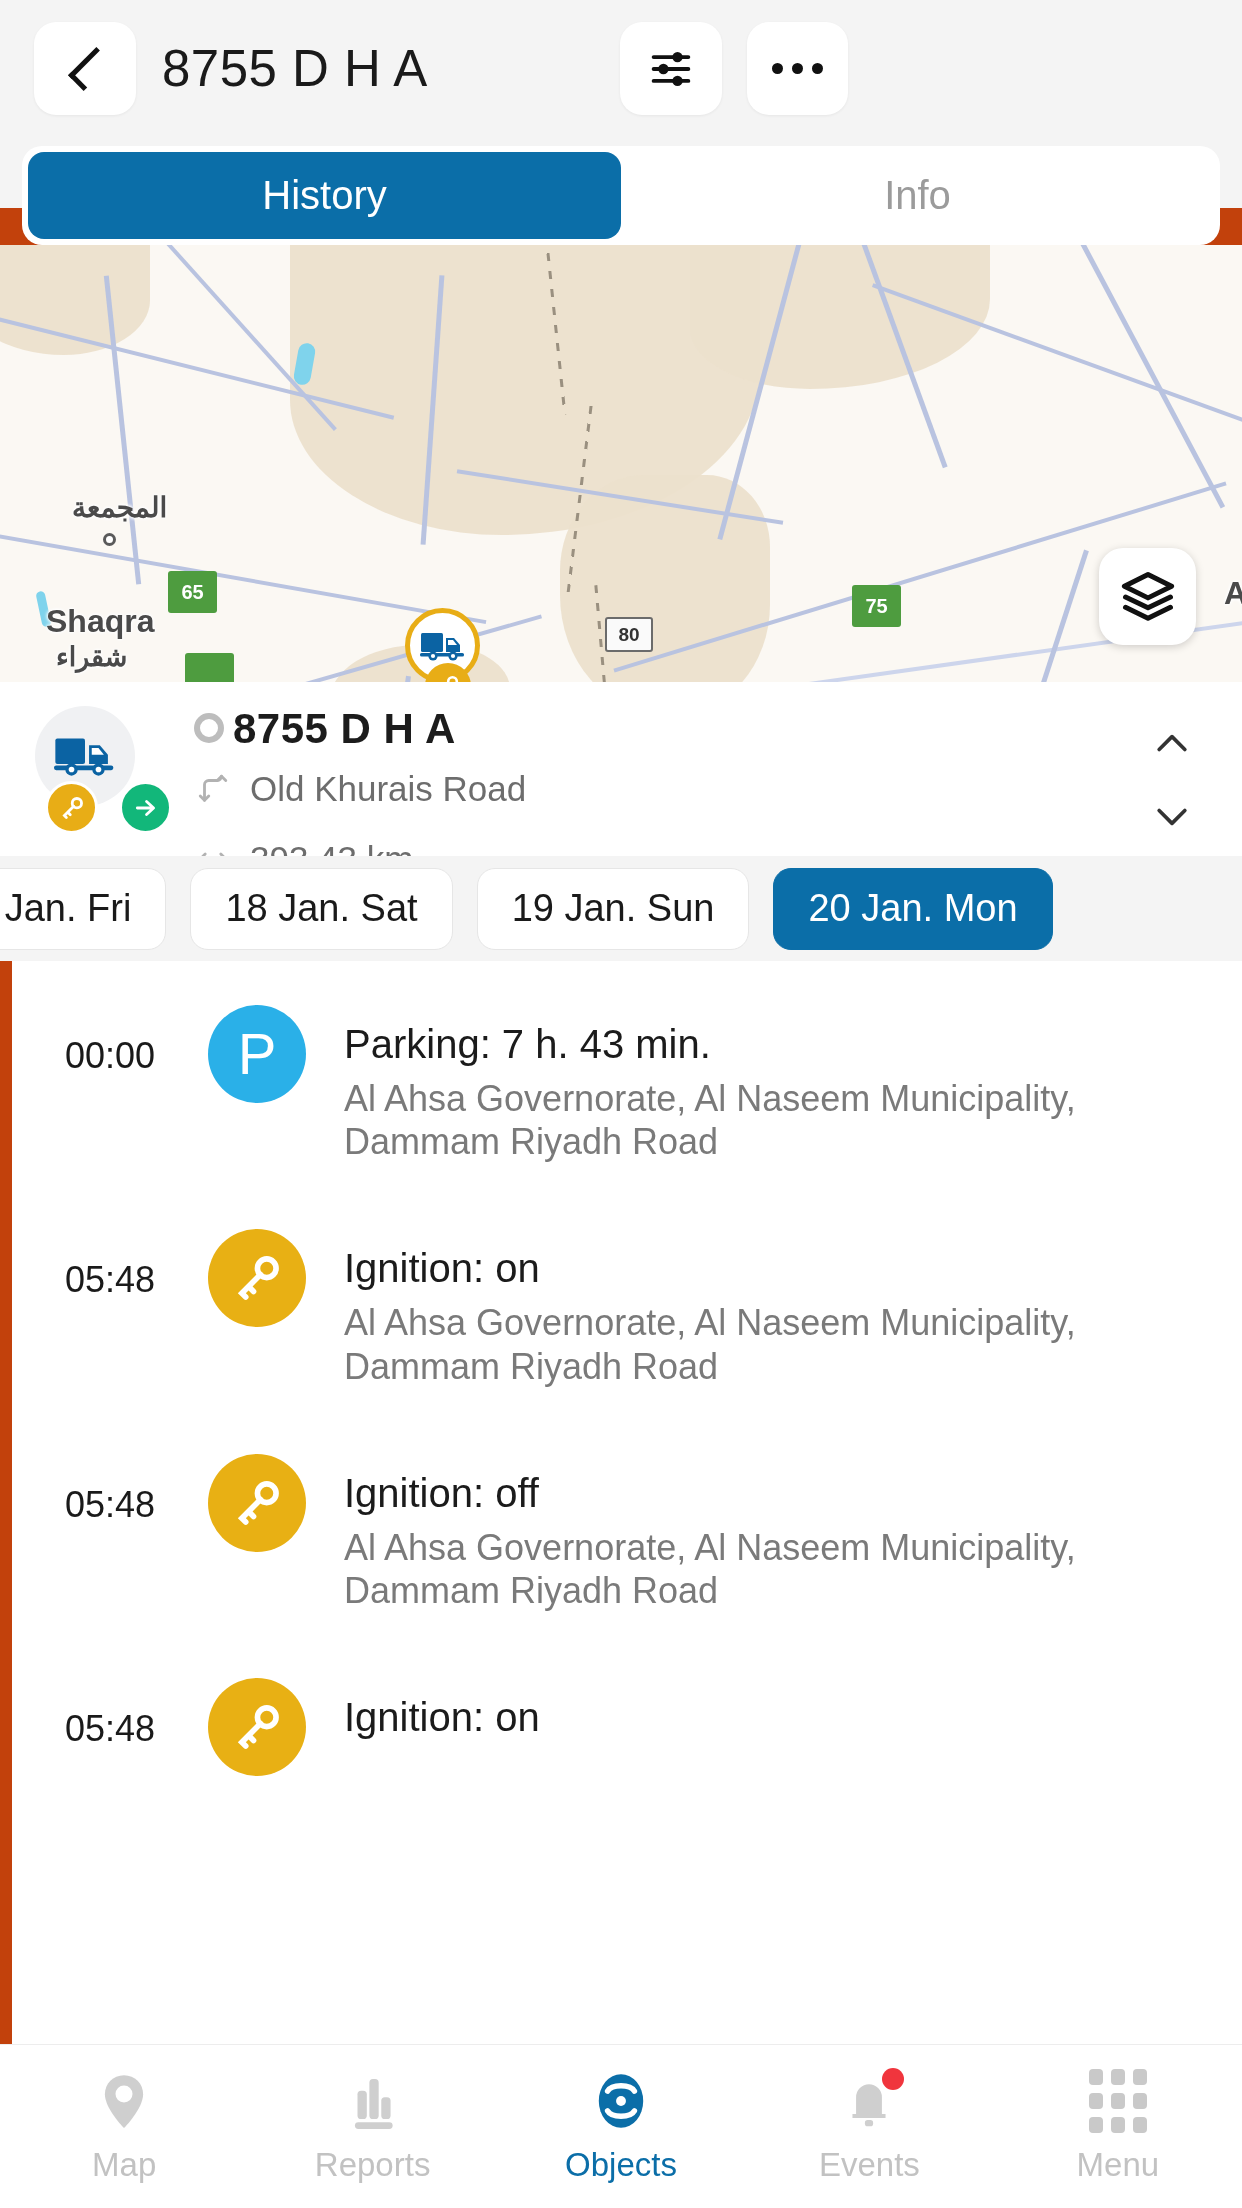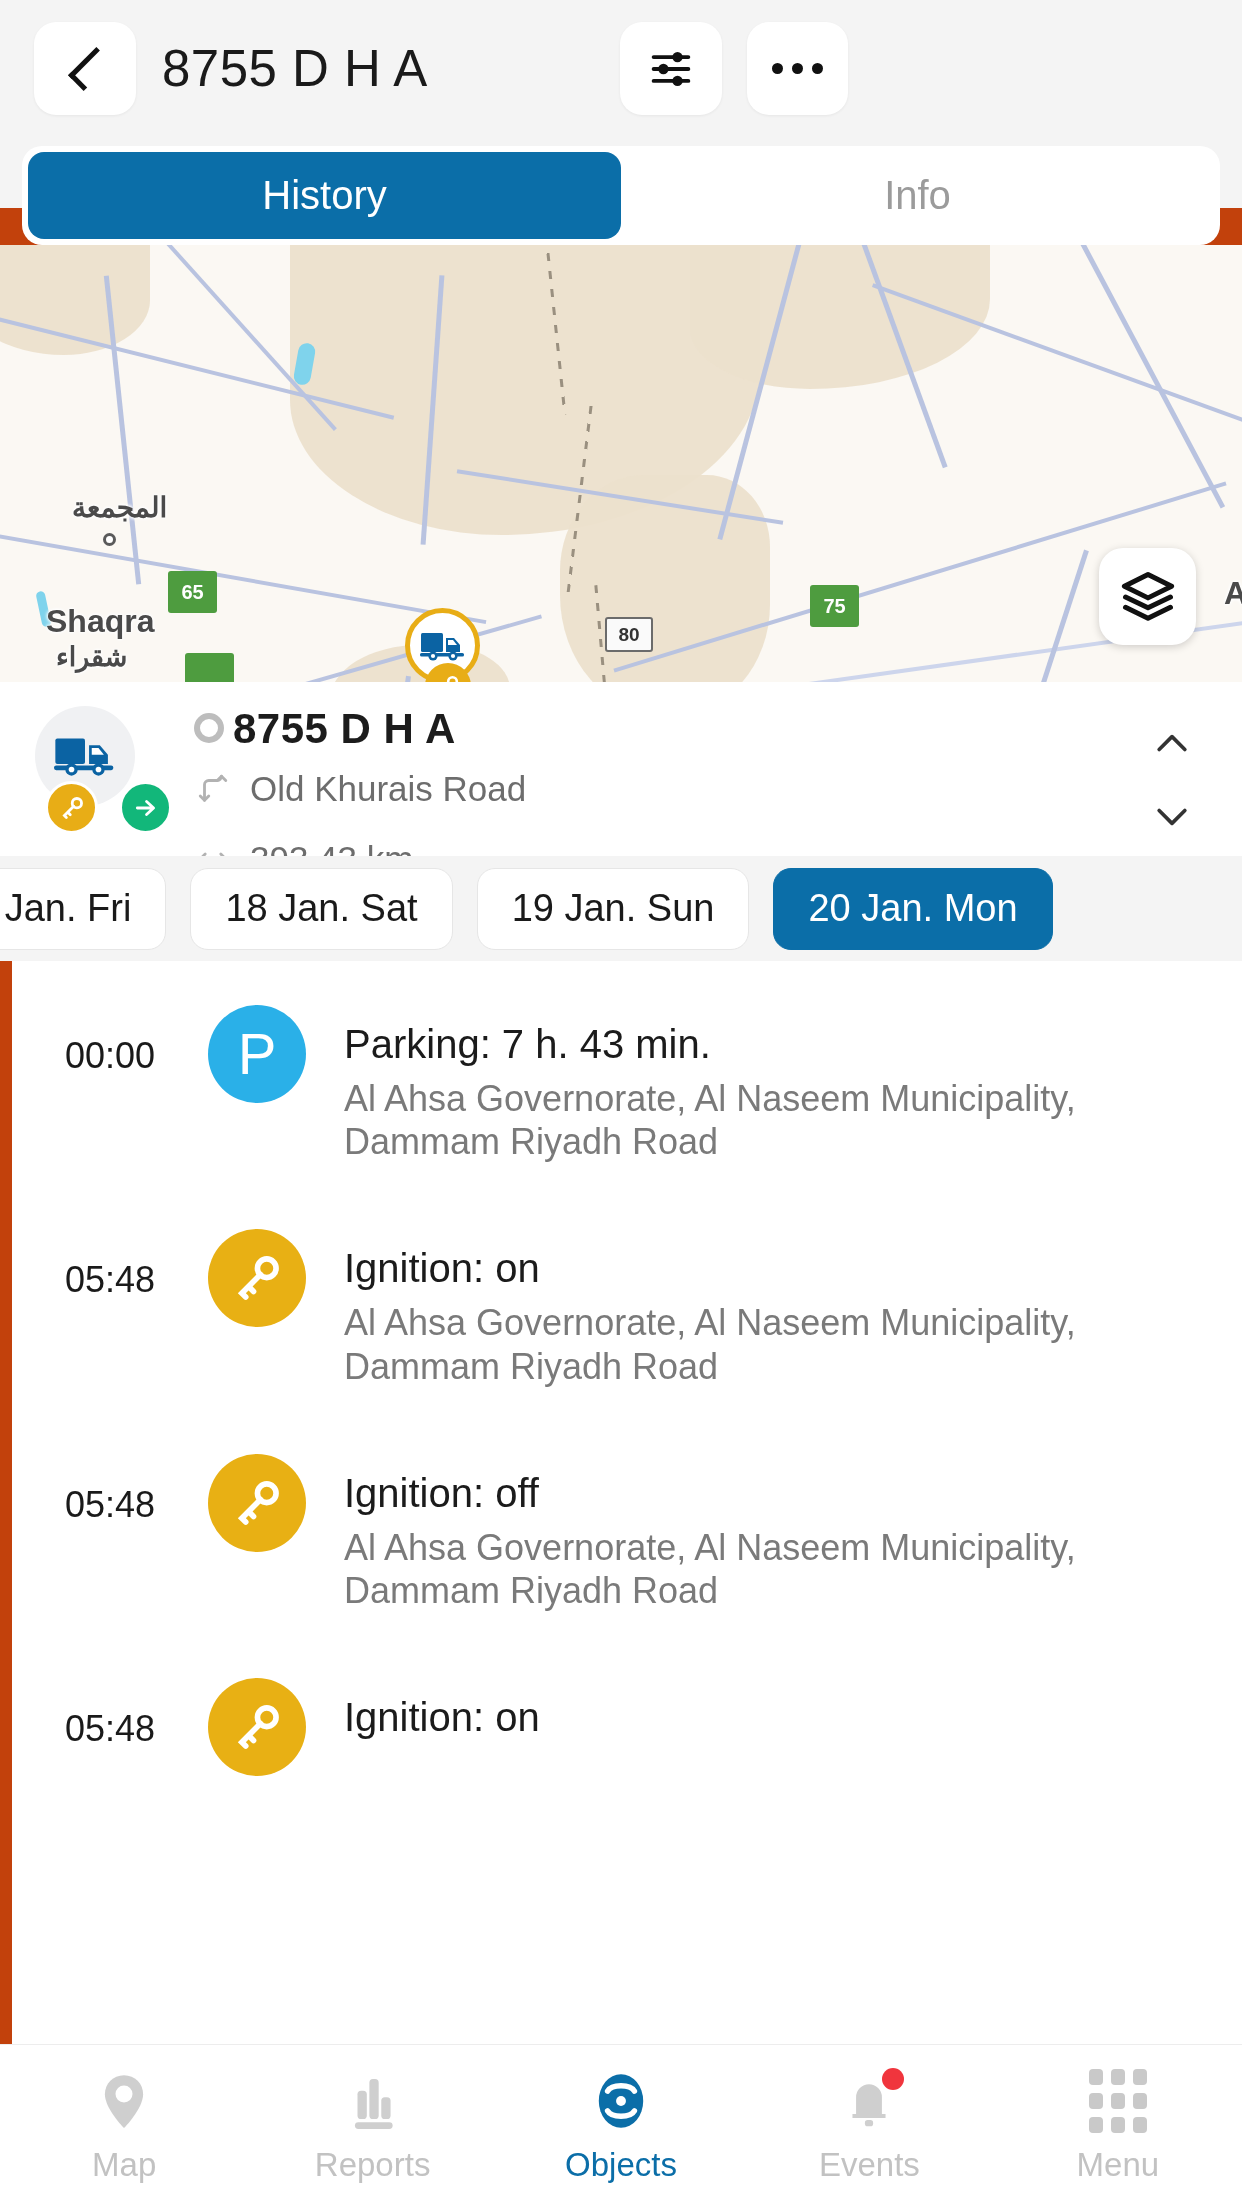--- a/index.html
+++ b/index.html
@@ -277,21 +277,21 @@
     <div class="mlabel" style="left:72px;top:246px;font-size:28px;">المجمعة</div>
     <div class="citydot" style="left:103px;top:288px;"></div>
     <div class="mlabel" style="left:46px;top:358px;font-size:32px;">Shaqra</div>
     <div class="mlabel ar" style="left:56px;top:396px;font-size:27px;">شقراء</div>
 
     <div class="mlabel" style="left:1224px;top:330px;font-size:32px;">A</div>
 
     <div class="shield-green" style="left:168px;top:326px;width:49px;height:42px;">
       <span>65</span>
     </div>
-    <div class="shield-green" style="left:810px;top:340px;width:49px;height:42px;">
+    <div class="shield-green" style="left:852px;top:340px;width:49px;height:42px;">
       <span>75</span>
     </div>
     <div class="shield-white" style="left:605px;top:372px;width:48px;height:35px;">
       <span>80</span>
     </div>
 
     <div class="shield-green" style="left:185px;top:408px;width:49px;height:34px;"></div>
 
     <div class="marker-wrap">
 

